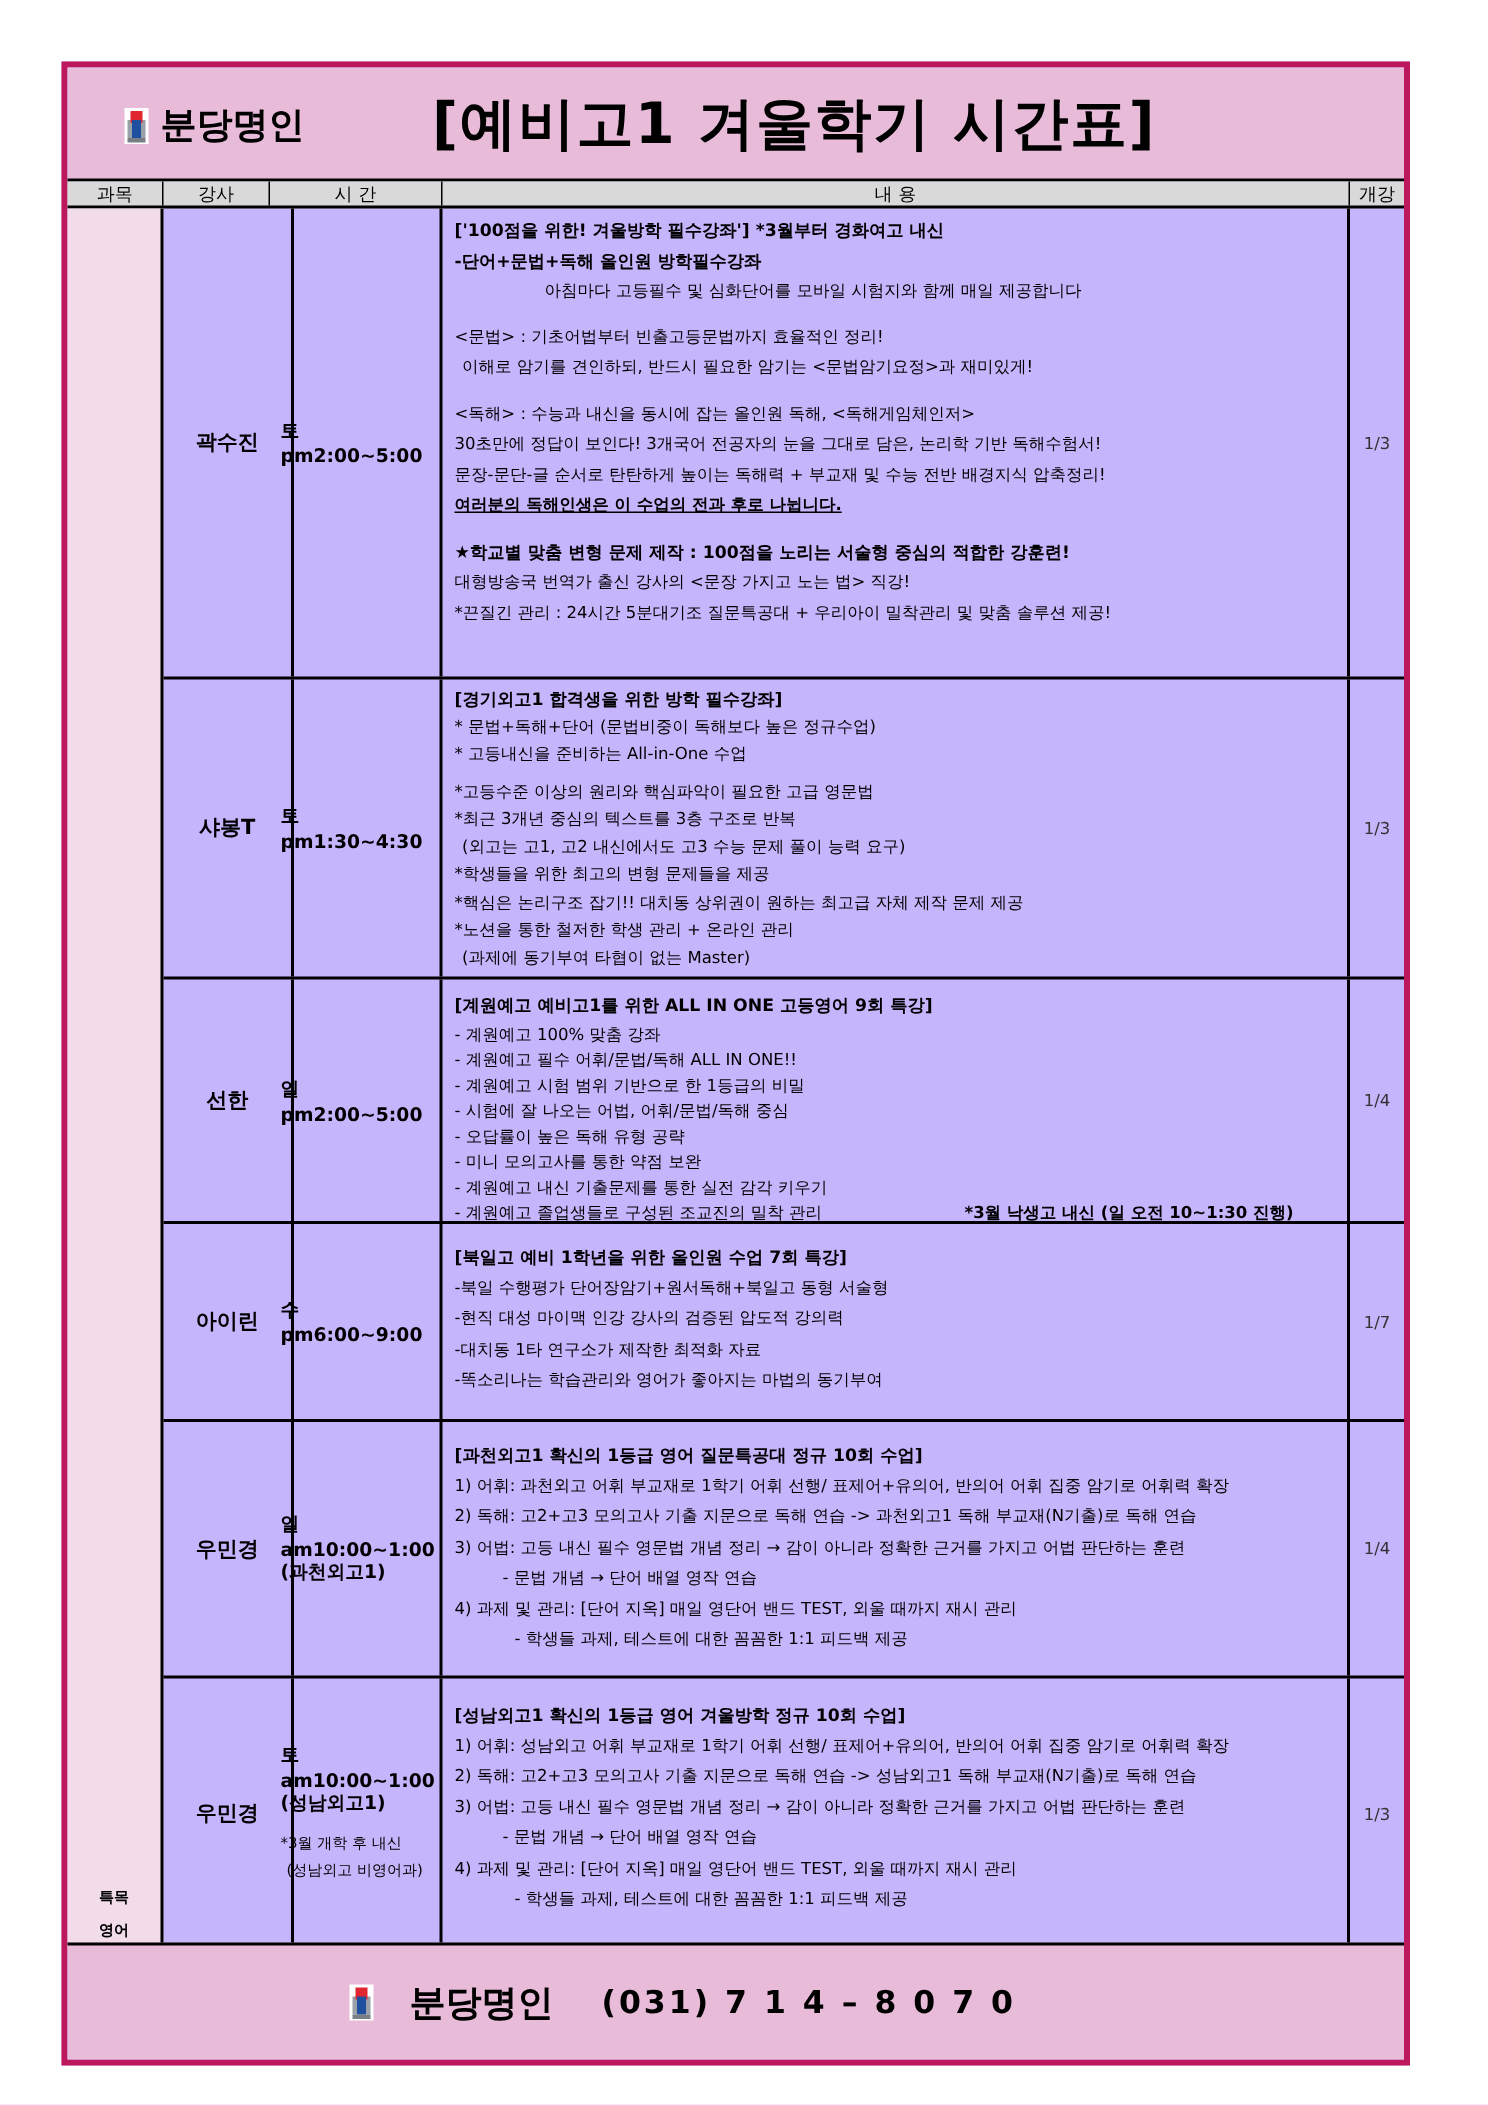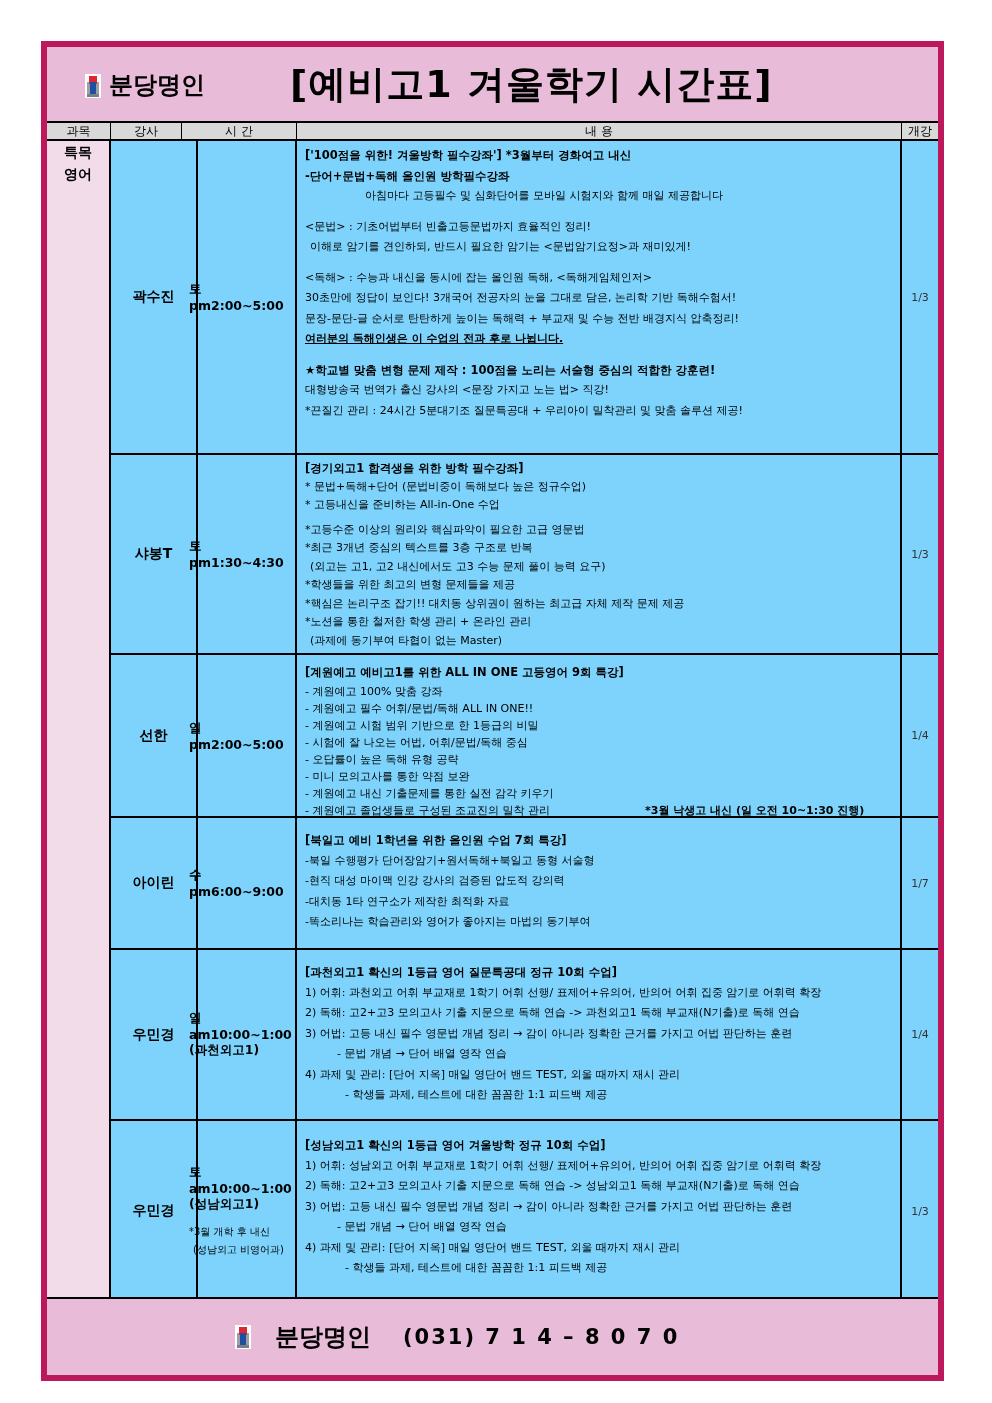--- a/index.html
+++ b/index.html
@@ -1,30 +1,30 @@
 <!DOCTYPE html>
 <html><head>
   <meta charset="utf-8">
   <style>
     html, body { margin:0; padding:0; background:#ffffff; }
     body { width:992px; height:1403px; position:relative; font-family:"DejaVu Sans", "Liberation Sans", sans-serif; color:#000; }
-    .sheet { position:absolute; left:41px; top:41px; width:891px; height:1328px; border:6px solid #be185d; background:#7dd3fc; }
+    .sheet { position:absolute; left:41px; top:41px; width:891px; height:1328px; border:4px solid #be185d; background:#c4b5fd; }
     .title-band { position:absolute; left:0; top:0; width:891px; height:74px; background:#e8bbd9; border-bottom:2px solid #000; }
     .logo { position:absolute; top:27px; width:16px; height:24px; background:#fff; }
     .logo .bar-top { position:absolute; left:4px; top:2px; width:8px; height:8px; background:#e0262e; }
     .logo .bar-mid { position:absolute; left:2px; top:8px; width:12px; height:12px; background:#9aa0a8; }
     .logo .bar-blue { position:absolute; left:5px; top:8px; width:6px; height:12px; background:#1f4f9f; }
     .logo .bar-base { position:absolute; left:2px; top:20px; width:12px; height:3px; background:#7a7f86; }
     .brand-top { position:absolute; left:62px; top:22px; font-size:24px; font-weight:bold; letter-spacing:0; }
     .main-title { position:absolute; left:243px; top:12px; font-size:38px; font-weight:bold; letter-spacing:1px; }
     .col-head { position:absolute; top:76px; height:16px; background:#d9d9d9; border-bottom:2px solid #000; display:flex; width:891px; }
     .col-head div { border-right:1px solid #000; font-size:12px; text-align:center; line-height:16px; height:16px; box-sizing:border-box; }
     .col-head div:last-child { border-right:none; }
     .grid { position:absolute; left:0; top:94px; width:891px; }
-    .subject { position:absolute; left:0; top:0; width:62px; height:1160px; background:#f2dcea; border-right:2px solid #000; display:flex; align-items:flex-start; justify-content:center; text-align:center; font-size:14px; font-weight:bold; line-height:22px; }
+    .subject { position:absolute; left:0; top:0; width:62px; height:1160px; background:#f2dcea; border-right:2px solid #000; display:flex; align-items:flex-end; justify-content:center; text-align:center; font-size:10px; font-weight:bold; line-height:22px; }
     .row { position:absolute; left:64px; width:827px; border-bottom:2px solid #000; box-sizing:border-box; }
     .row:last-child { border-bottom:none; }
     .cell { position:absolute; top:0; bottom:0; box-sizing:border-box; }
     .c-teacher { left:0; width:87px; border-right:2px solid #000; display:flex; align-items:center; justify-content:center; font-size:14px; font-weight:bold; }
     .c-time { left:71px; width:115px; border-right:2px solid #000; display:flex; flex-direction:column; justify-content:center; padding-left:7px; font-size:12.5px; font-weight:bold; }
     .c-time .note { font-weight:normal; font-size:10px; margin-top:10px; line-height:18px; }
     .c-content { left:186px; width:605px; border-right:2px solid #000; padding:4px 0 0 8px; font-size:11px; }
     .c-start { left:791px; width:36px; display:flex; align-items:center; justify-content:center; font-size:11px; color:#333; }
     .line { white-space:nowrap; line-height:20.5px; }
     .line.b { font-weight:bold; font-size:11.5px; }

